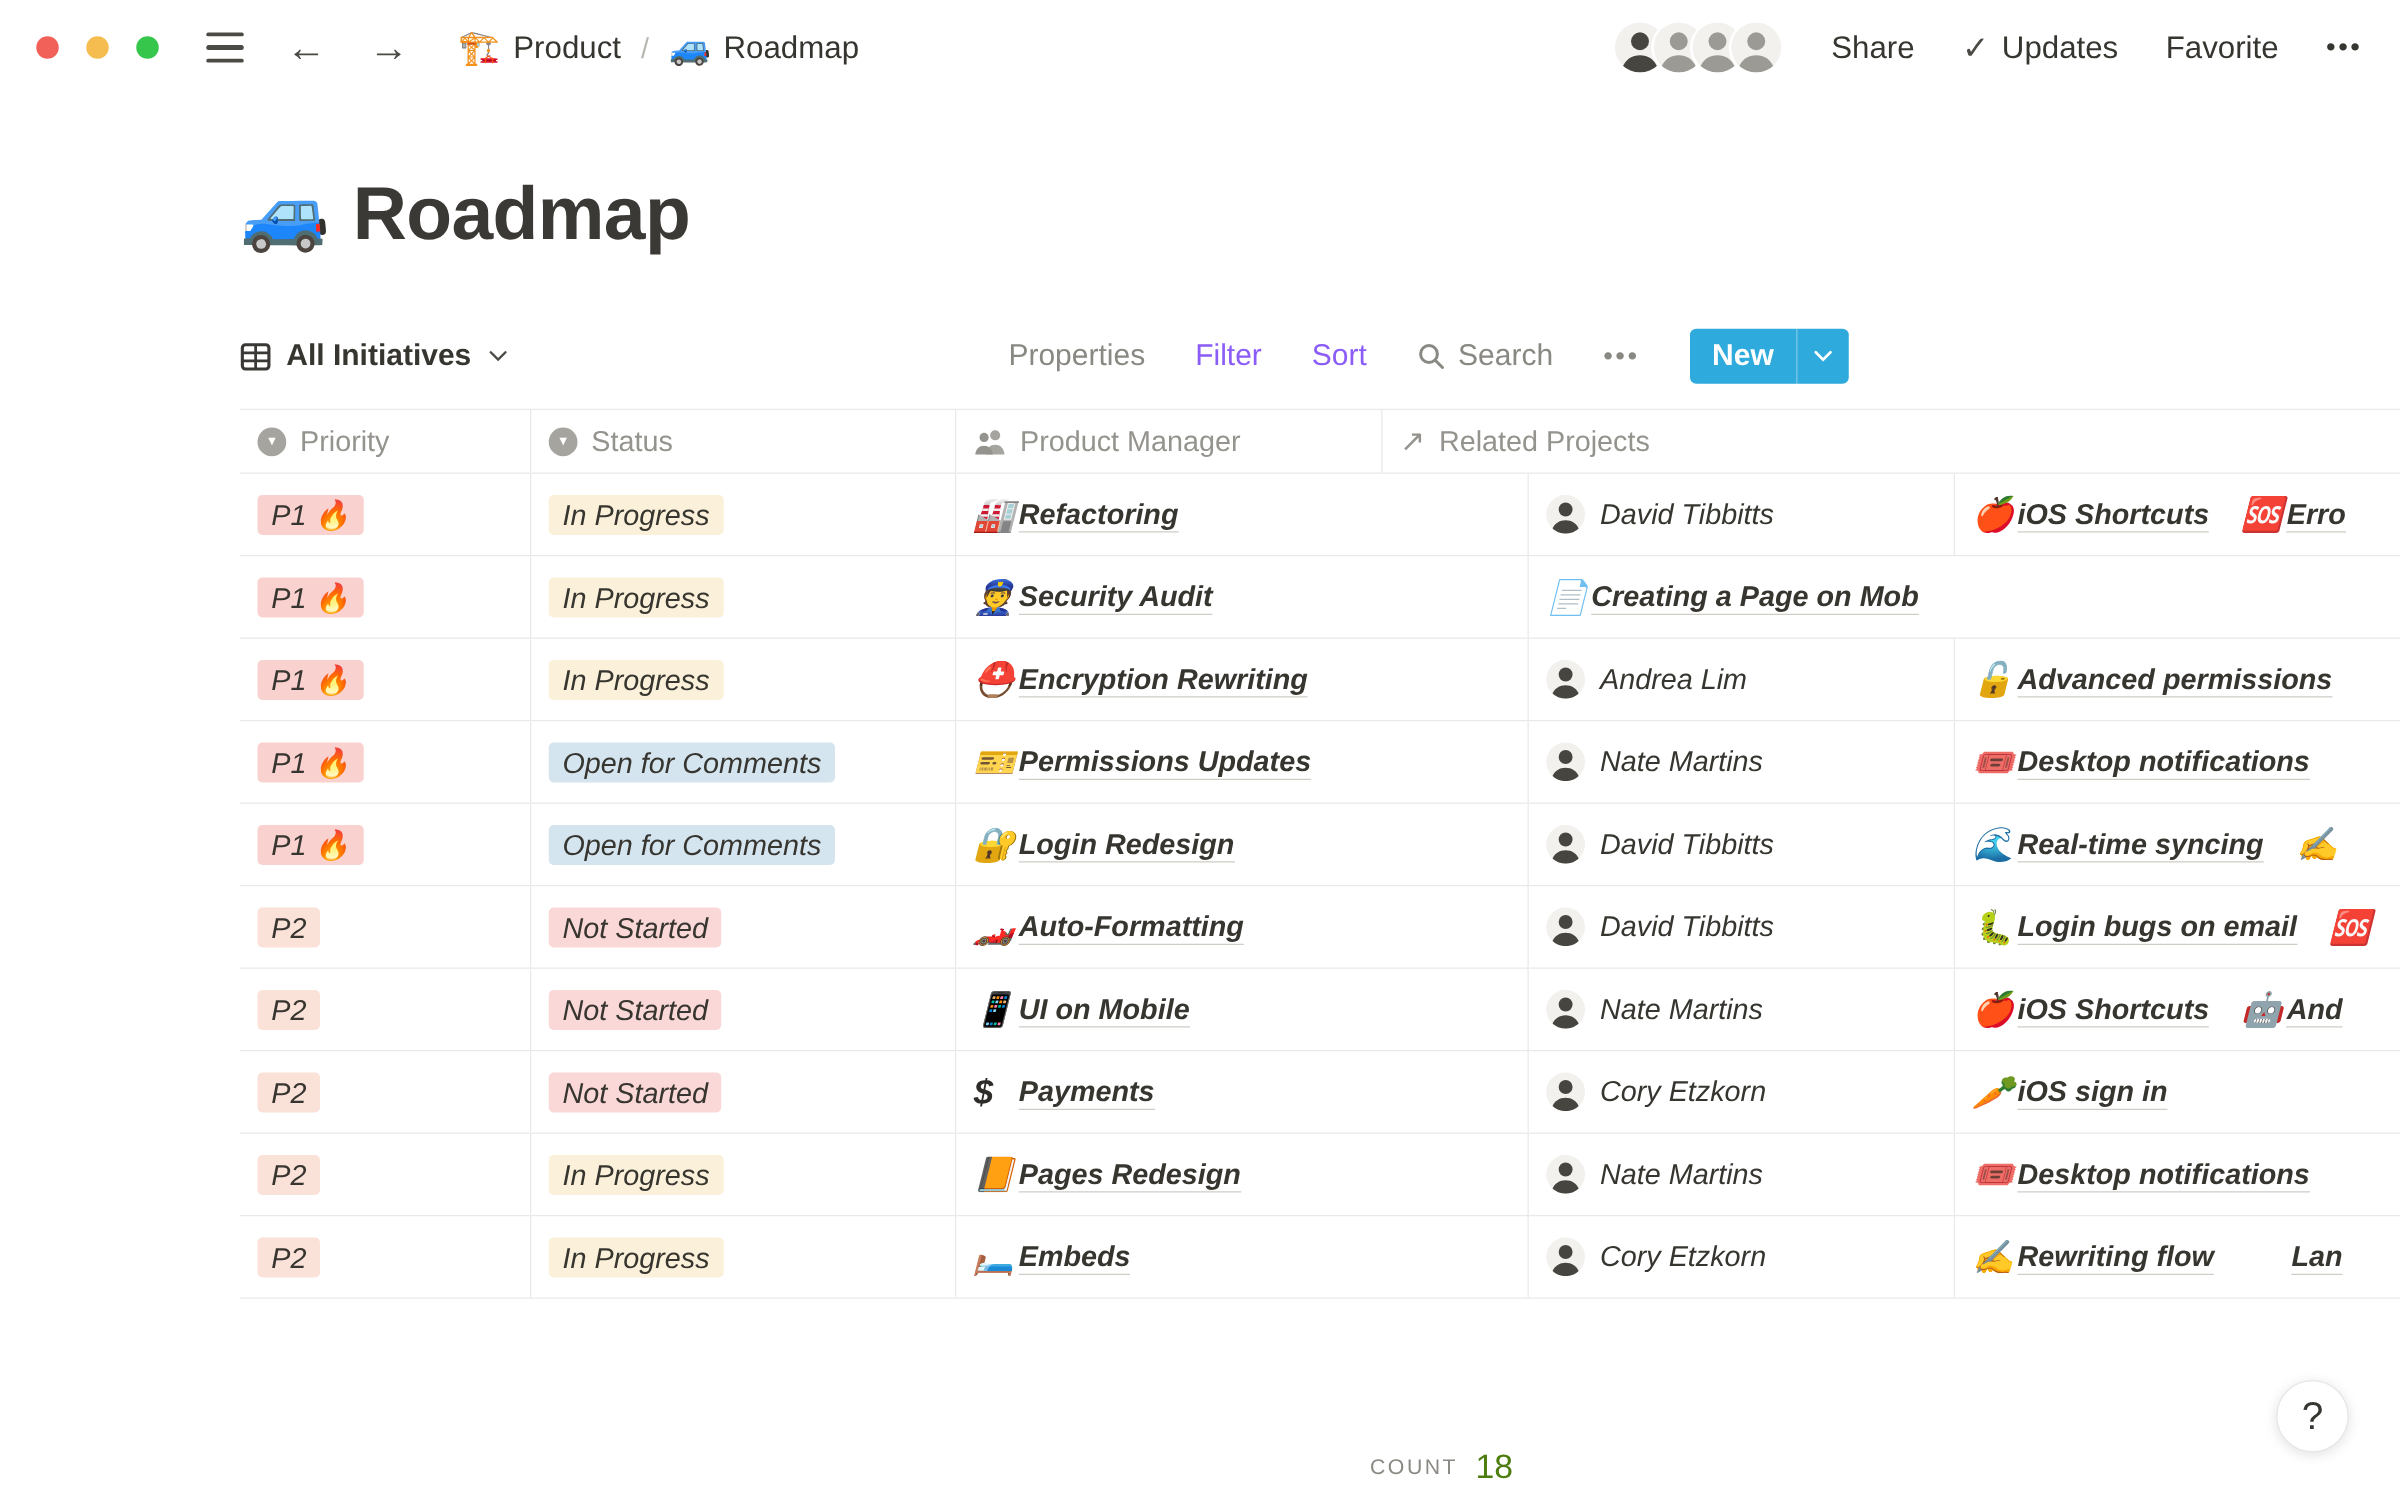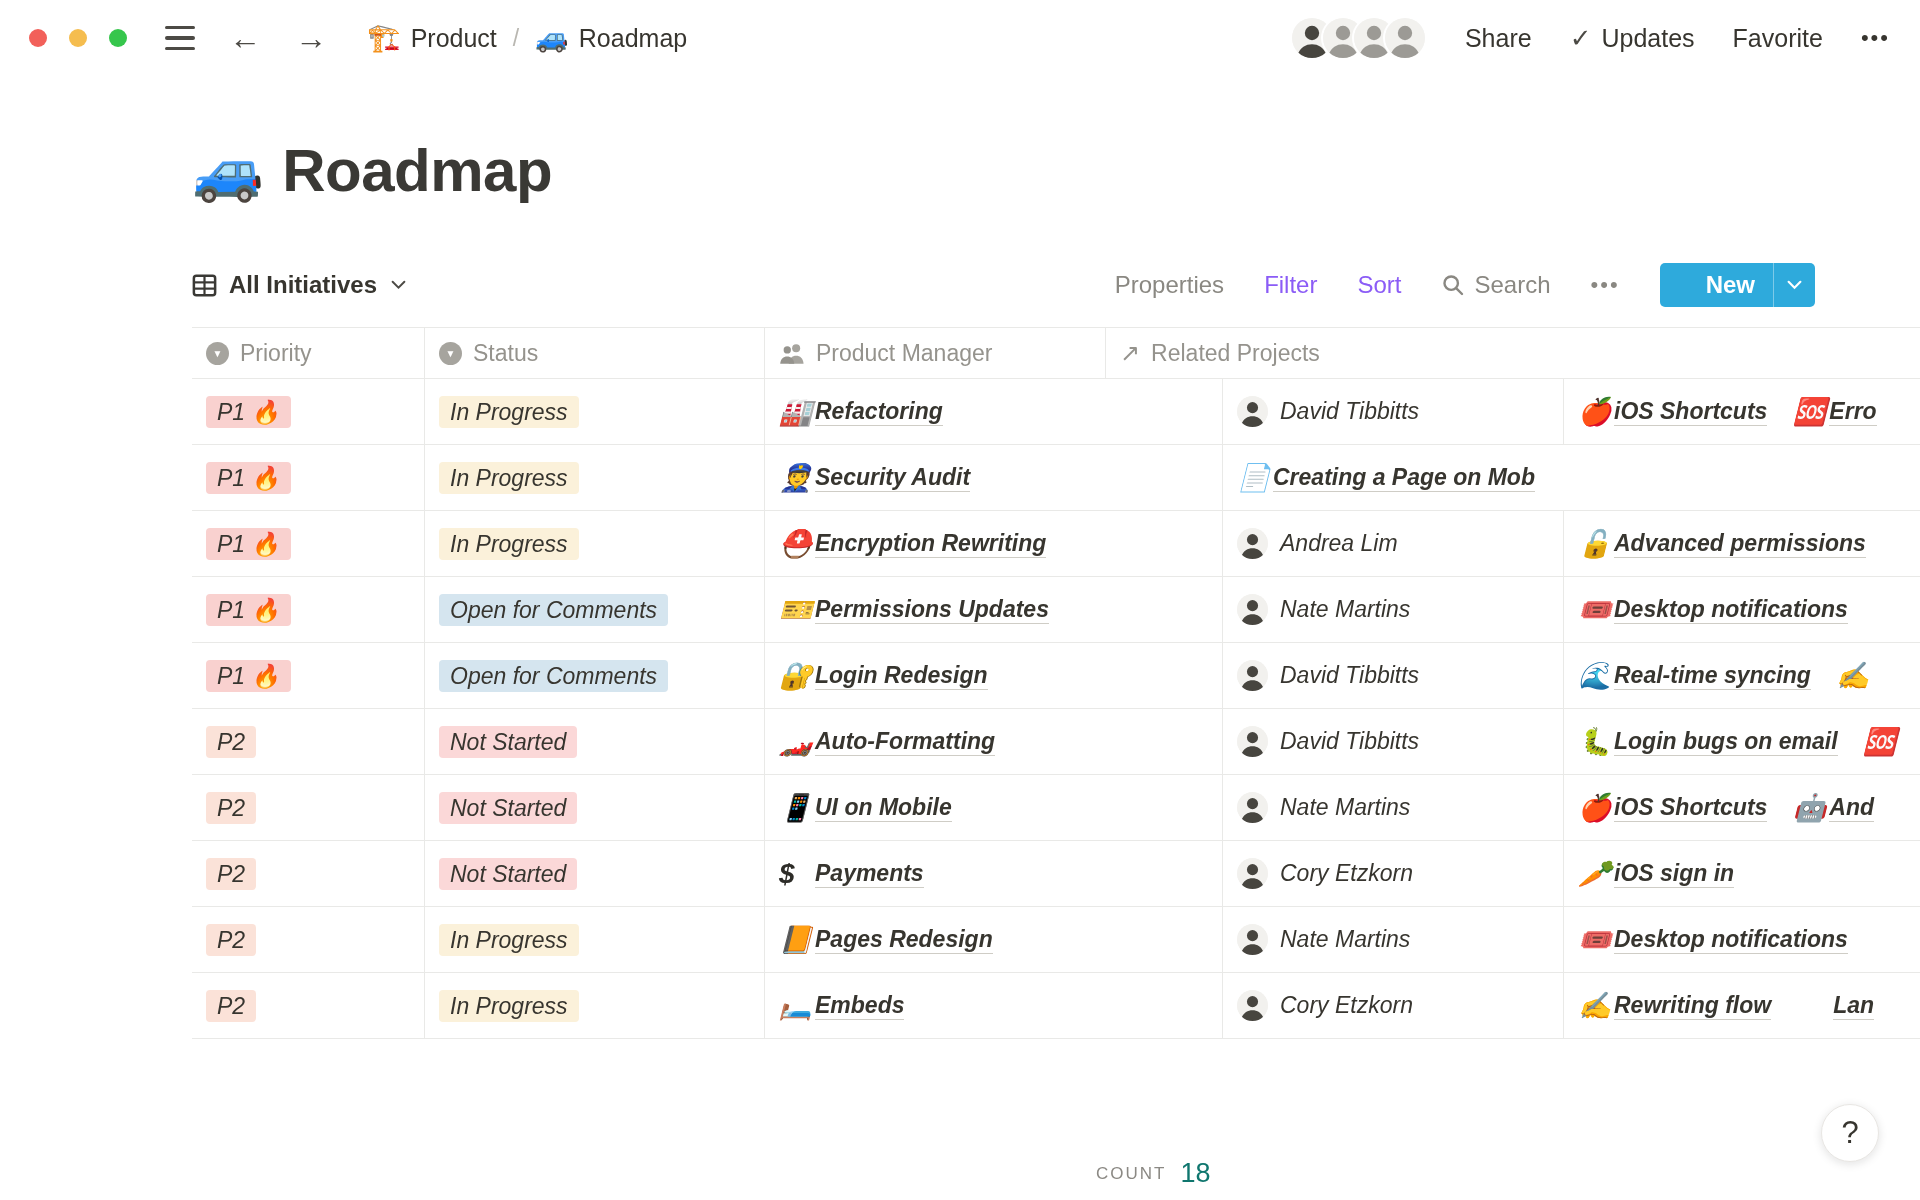--- a/index.html
+++ b/index.html
@@ -32,29 +32,29 @@
   .dots { color:#37352f; font-size:22px; letter-spacing:2px; }
 
   
   .content { padding-left:192px; }
   .page-title { margin-top:60px; display:flex; align-items:center; gap:18px; }
   .page-title .emoji { font-size:58px; line-height:1; }
   .page-title h1 { font-size:60px; font-weight:700; letter-spacing:-0.5px; color:#3a3935; }
   .subtitle { margin-top:38px; font-size:25px; color:#44423d; }
 
   
-  .view-toolbar { width:1623px; margin-top:58px; display:flex; align-items:center; justify-content:space-between; }
+  .view-toolbar { width:1287px; margin-top:58px; display:flex; align-items:center; justify-content:space-between; }
   .view-tab { display:flex; align-items:center; gap:12px; font-size:24px; font-weight:700; cursor:pointer; }
   .view-tab .chev { margin-left:2px; }
   .tb-right { display:flex; align-items:center; gap:40px; font-size:24px; }
   .tb-btn { color:#8a8882; cursor:pointer; display:flex; align-items:center; gap:9px; }
   .tb-btn.blue { color:#8b5cf6; }
   .new-btn { display:flex; align-items:stretch; background:#2eaadc; border-radius:5px; overflow:hidden;
              color:#fff; font-size:24px; font-weight:700; cursor:pointer; height:44px; }
-  .new-btn .new-label { padding:14px 18px; display:flex; align-items:center;margin-left:28px; }
+  .new-btn .new-label { padding:14px 18px; display:flex; align-items:center; }
   .new-btn .new-caret { width:42px; display:flex; align-items:center; justify-content:center;
              border-left:1px solid rgba(255,255,255,0.38); }
 
   
   .table { width:2080px; margin-top:20px; font-size:23px; }
   .thead { display:flex; height:52px; border-top:1px solid #e9e9e7; border-bottom:1px solid #e9e9e7;
            color:#95938d; }
   .th { display:flex; align-items:center; gap:11px; padding-left:14px; border-right:1px solid #e9e9e7; cursor:pointer; }
   .th:last-child { border-right:none; }
   .tr { display:flex; height:66px; border-bottom:1px solid #e9e9e7; }
@@ -76,21 +76,21 @@
 
   
   .sel-icon { width:23px; height:23px; border-radius:50%; background:#a6a49e; display:inline-flex;
               align-items:center; justify-content:center; color:#fff; font-size:10px; flex:none; }
   .aa-icon { font-size:21px; color:#95938d; border-bottom:2px solid #95938d; line-height:1.05; }
   .arrow-ne { font-size:24px; color:#95938d; font-family:"DejaVu Sans",sans-serif; }
 
   
   .footer-count { position:absolute; left:1096px; top:1158px; display:flex; align-items:center; gap:14px; cursor:pointer; }
   .count-label { font-size:17px; letter-spacing:2px; color:#8b8984; }
-  .count-value { font-size:27px; color:#0f766e; }
+  .count-value { font-size:27px; color:#4d7c0f; }
 
   .help-fab { position:fixed; left:1821px; top:1104px; width:58px; height:58px; border-radius:50%;
       background:#fff; border:1px solid #e8e6e3; box-shadow:0 2px 10px rgba(15,15,15,0.12);
       display:flex; align-items:center; justify-content:center; font-size:31px; color:#37352f; cursor:pointer; }
 
   svg { display:block; }
 </style>
 </head>
 <body>
 

